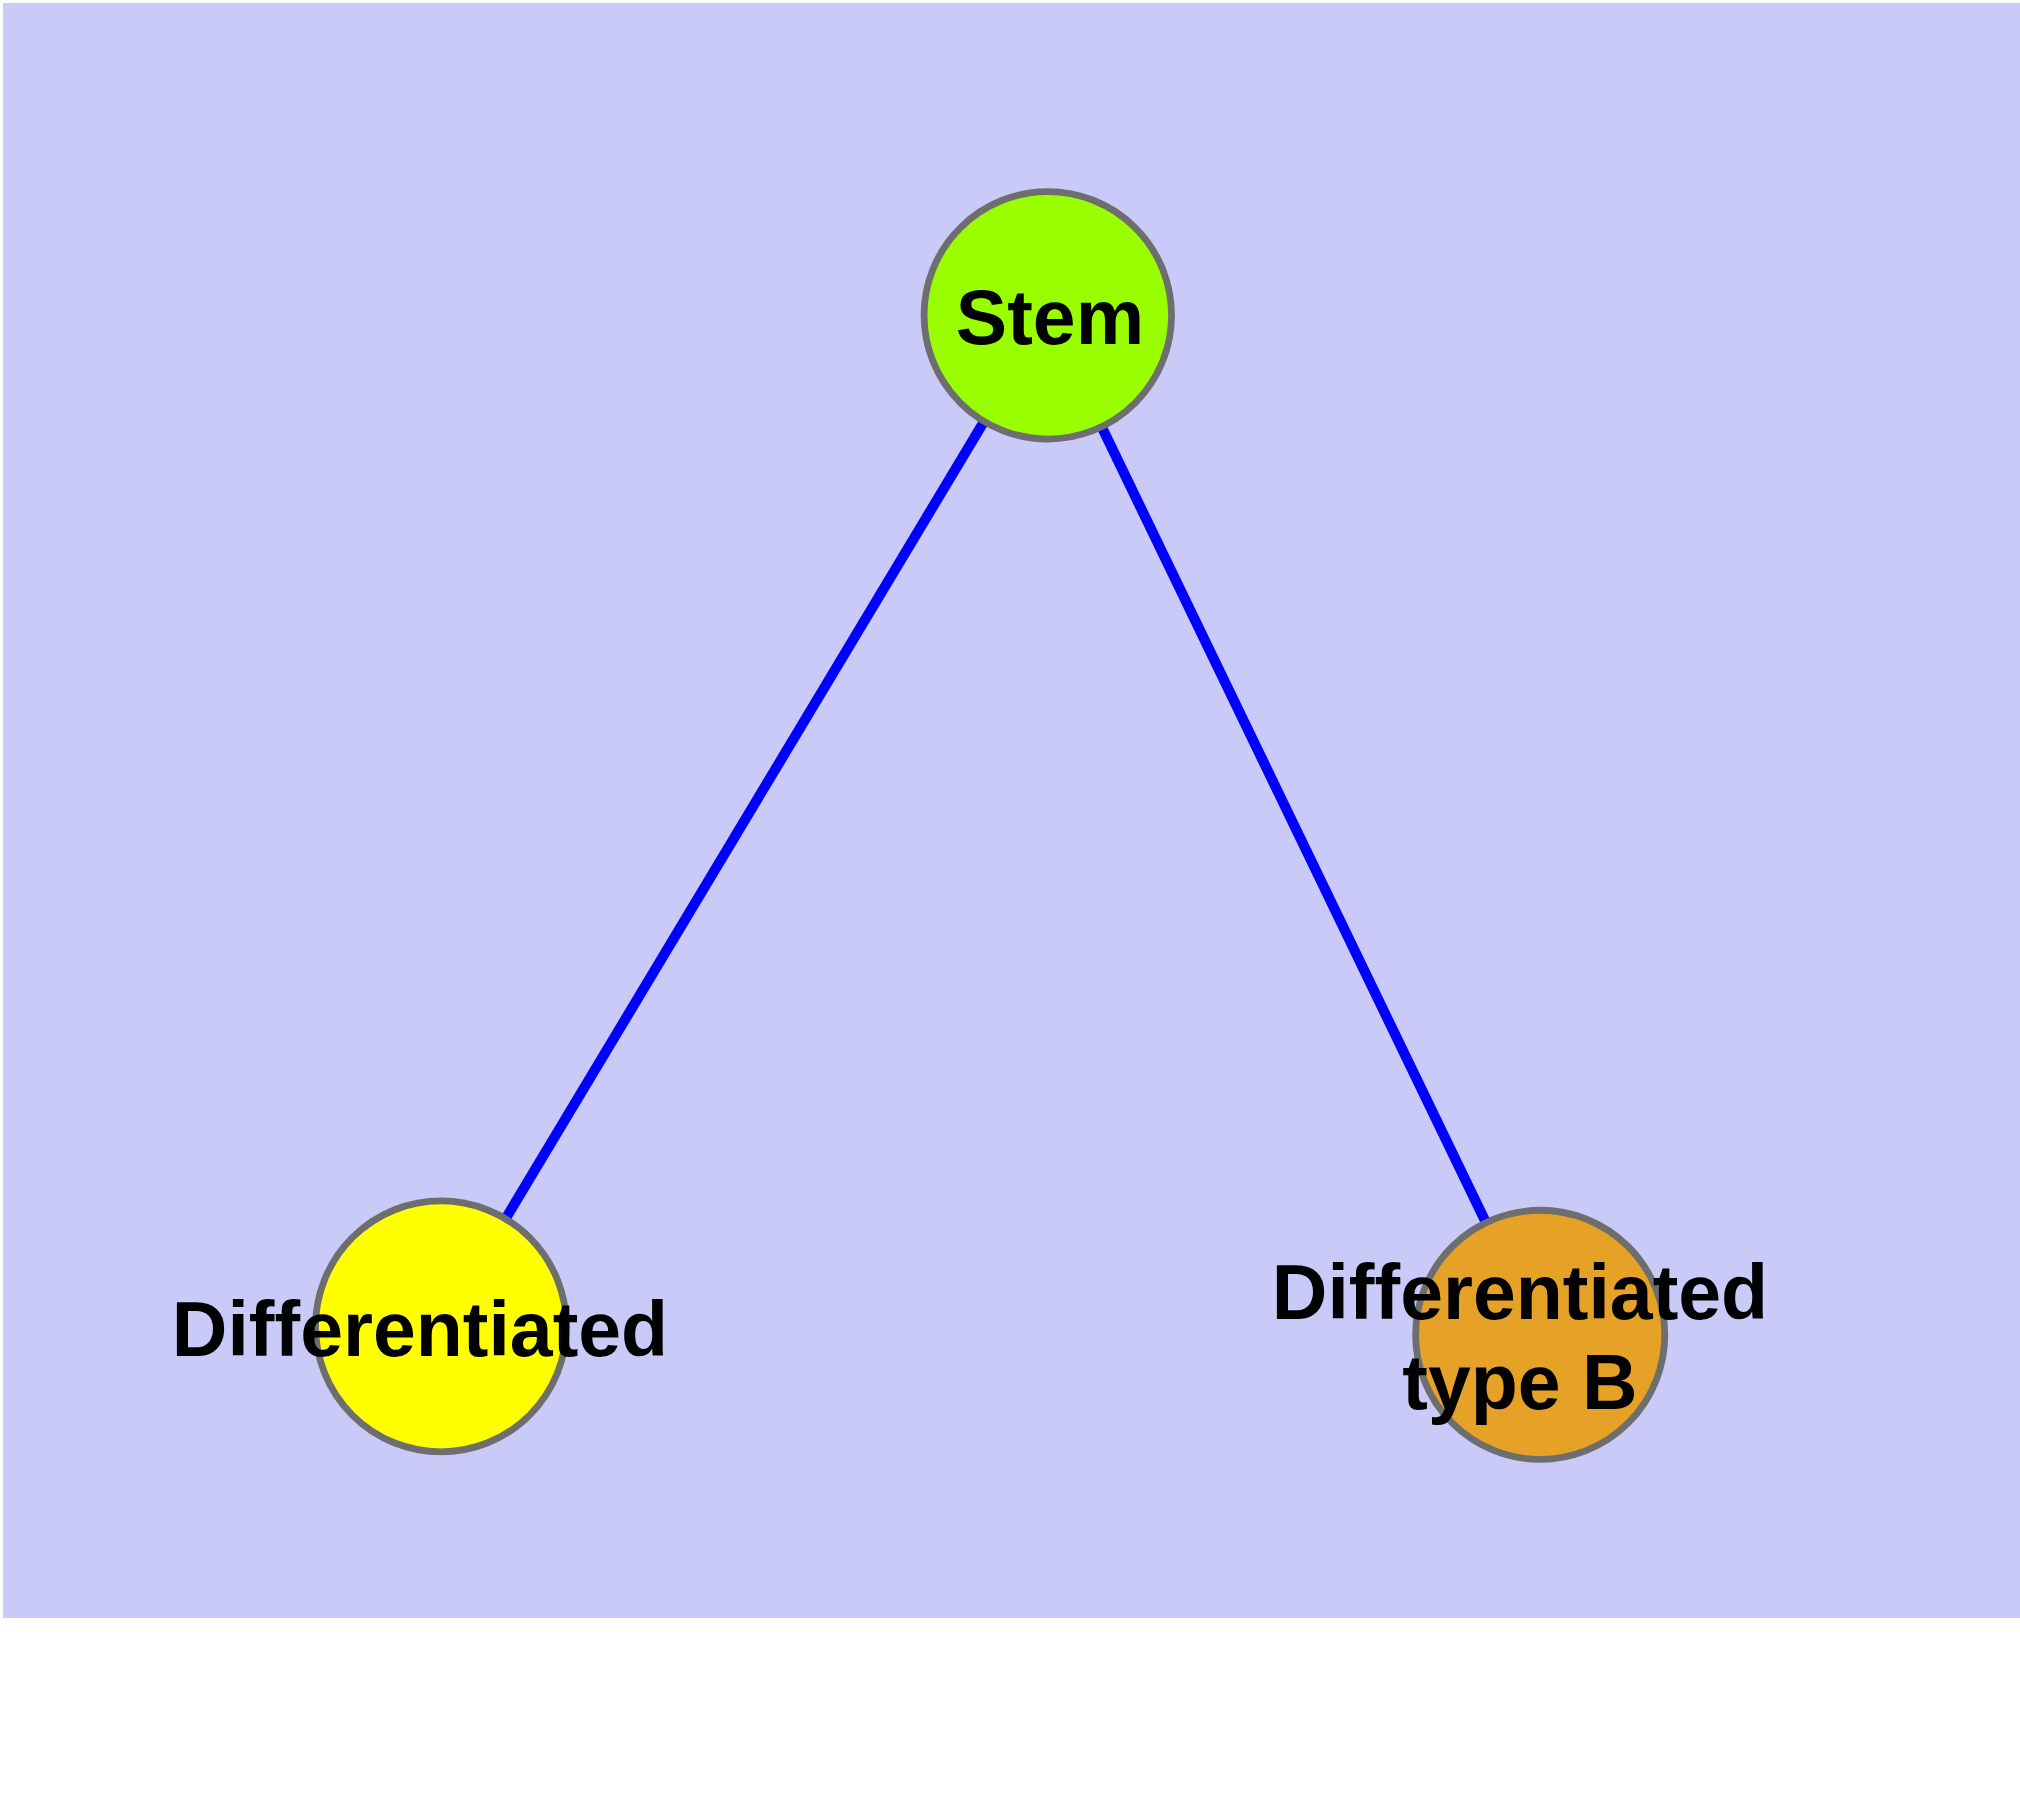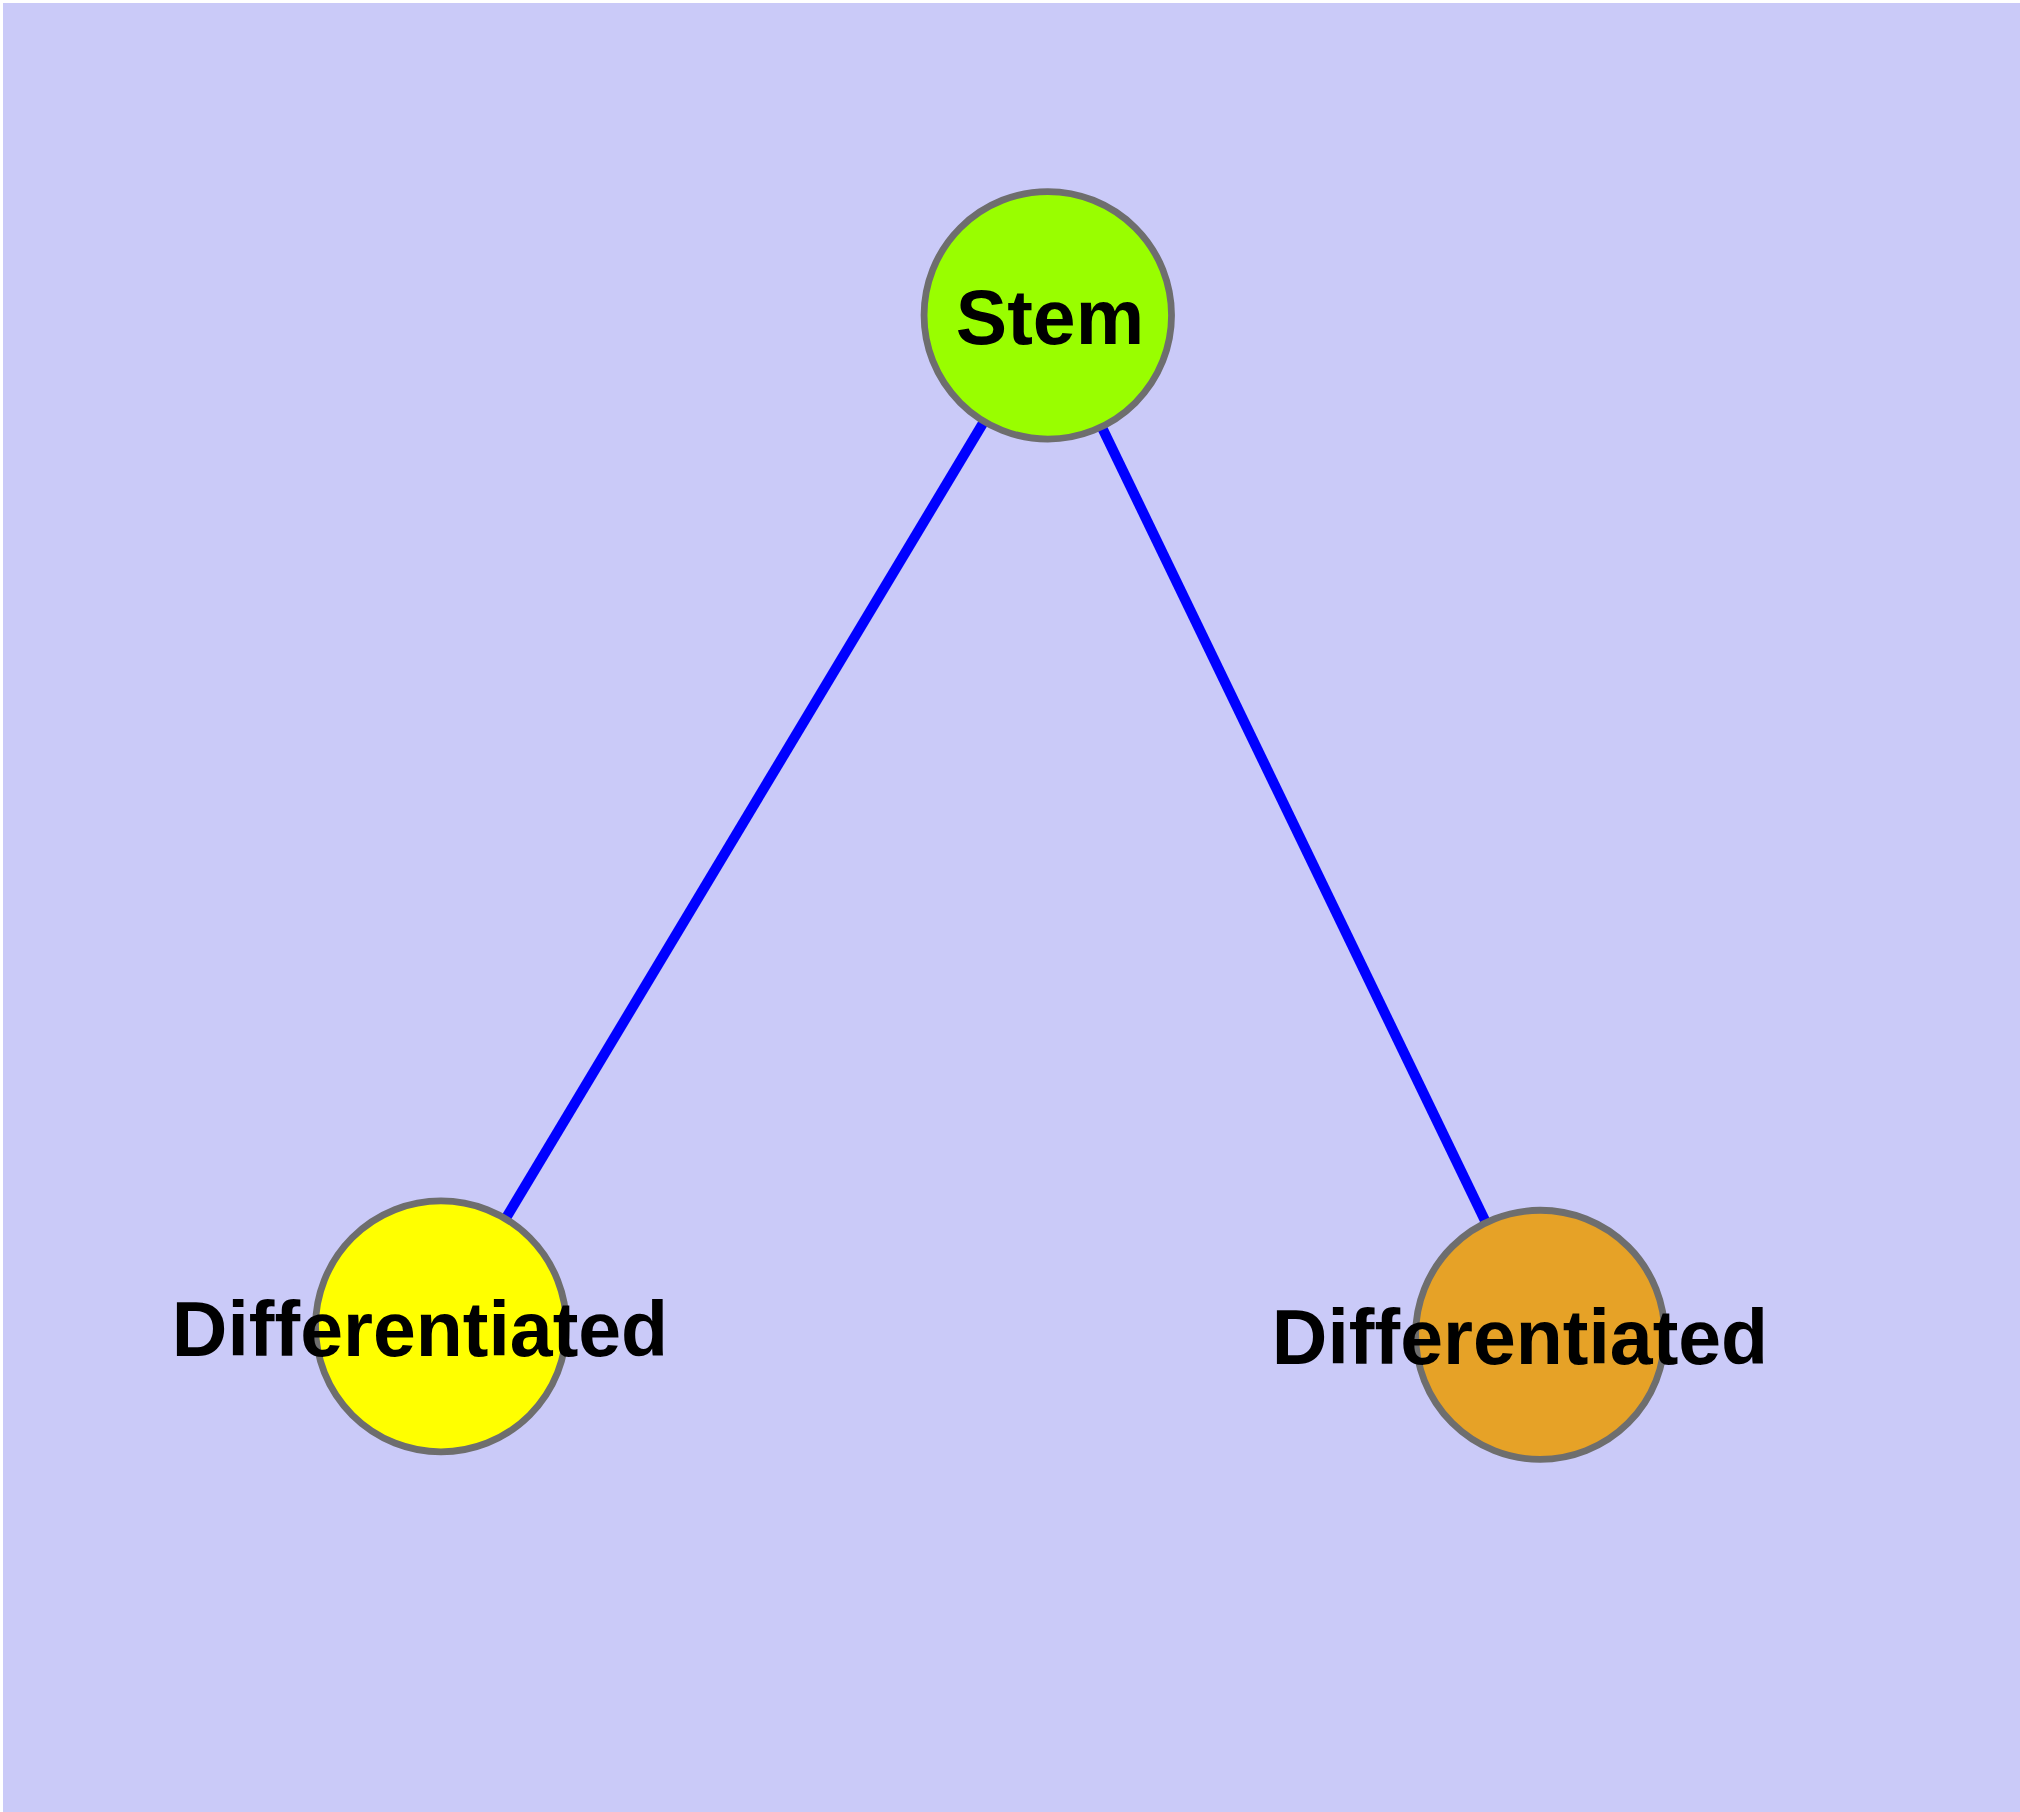--- a/index.html
+++ b/index.html
@@ -4,21 +4,21 @@
 <style>
   html, body {
     margin: 0;
     padding: 0;
     background: #ffffff;
     font-family: "Liberation Sans", "DejaVu Sans", sans-serif;
   }
   .stage {
     position: relative;
     width: 2021px;
-    height: 1812px;
+    height: 1618px;
     background: #ffffff;
     overflow: hidden;
   }
   .canvas {
     position: absolute;
     left: 2.5px;
     top: 3.4px;
     right: 0;
     bottom: 0;
   }
@@ -65,15 +65,16 @@
   <div class="node-label" style="left: 1050px; top: 317px; color: rgb(0, 0, 0);">
     <span>Stem</span>
   </div>
 
   <div class="node-label" style="left: 420px; top: 1329px; color: rgb(0, 0, 0);">
     <span>Differentiated</span>
   </div>
 
   <div class="node-label" style="left: 1520px; top: 1337px; color: rgb(0, 0, 0);">
     <span>Differentiated</span>
+    <span>type B</span>
   </div>
 </div>
 
 
 </body></html>

